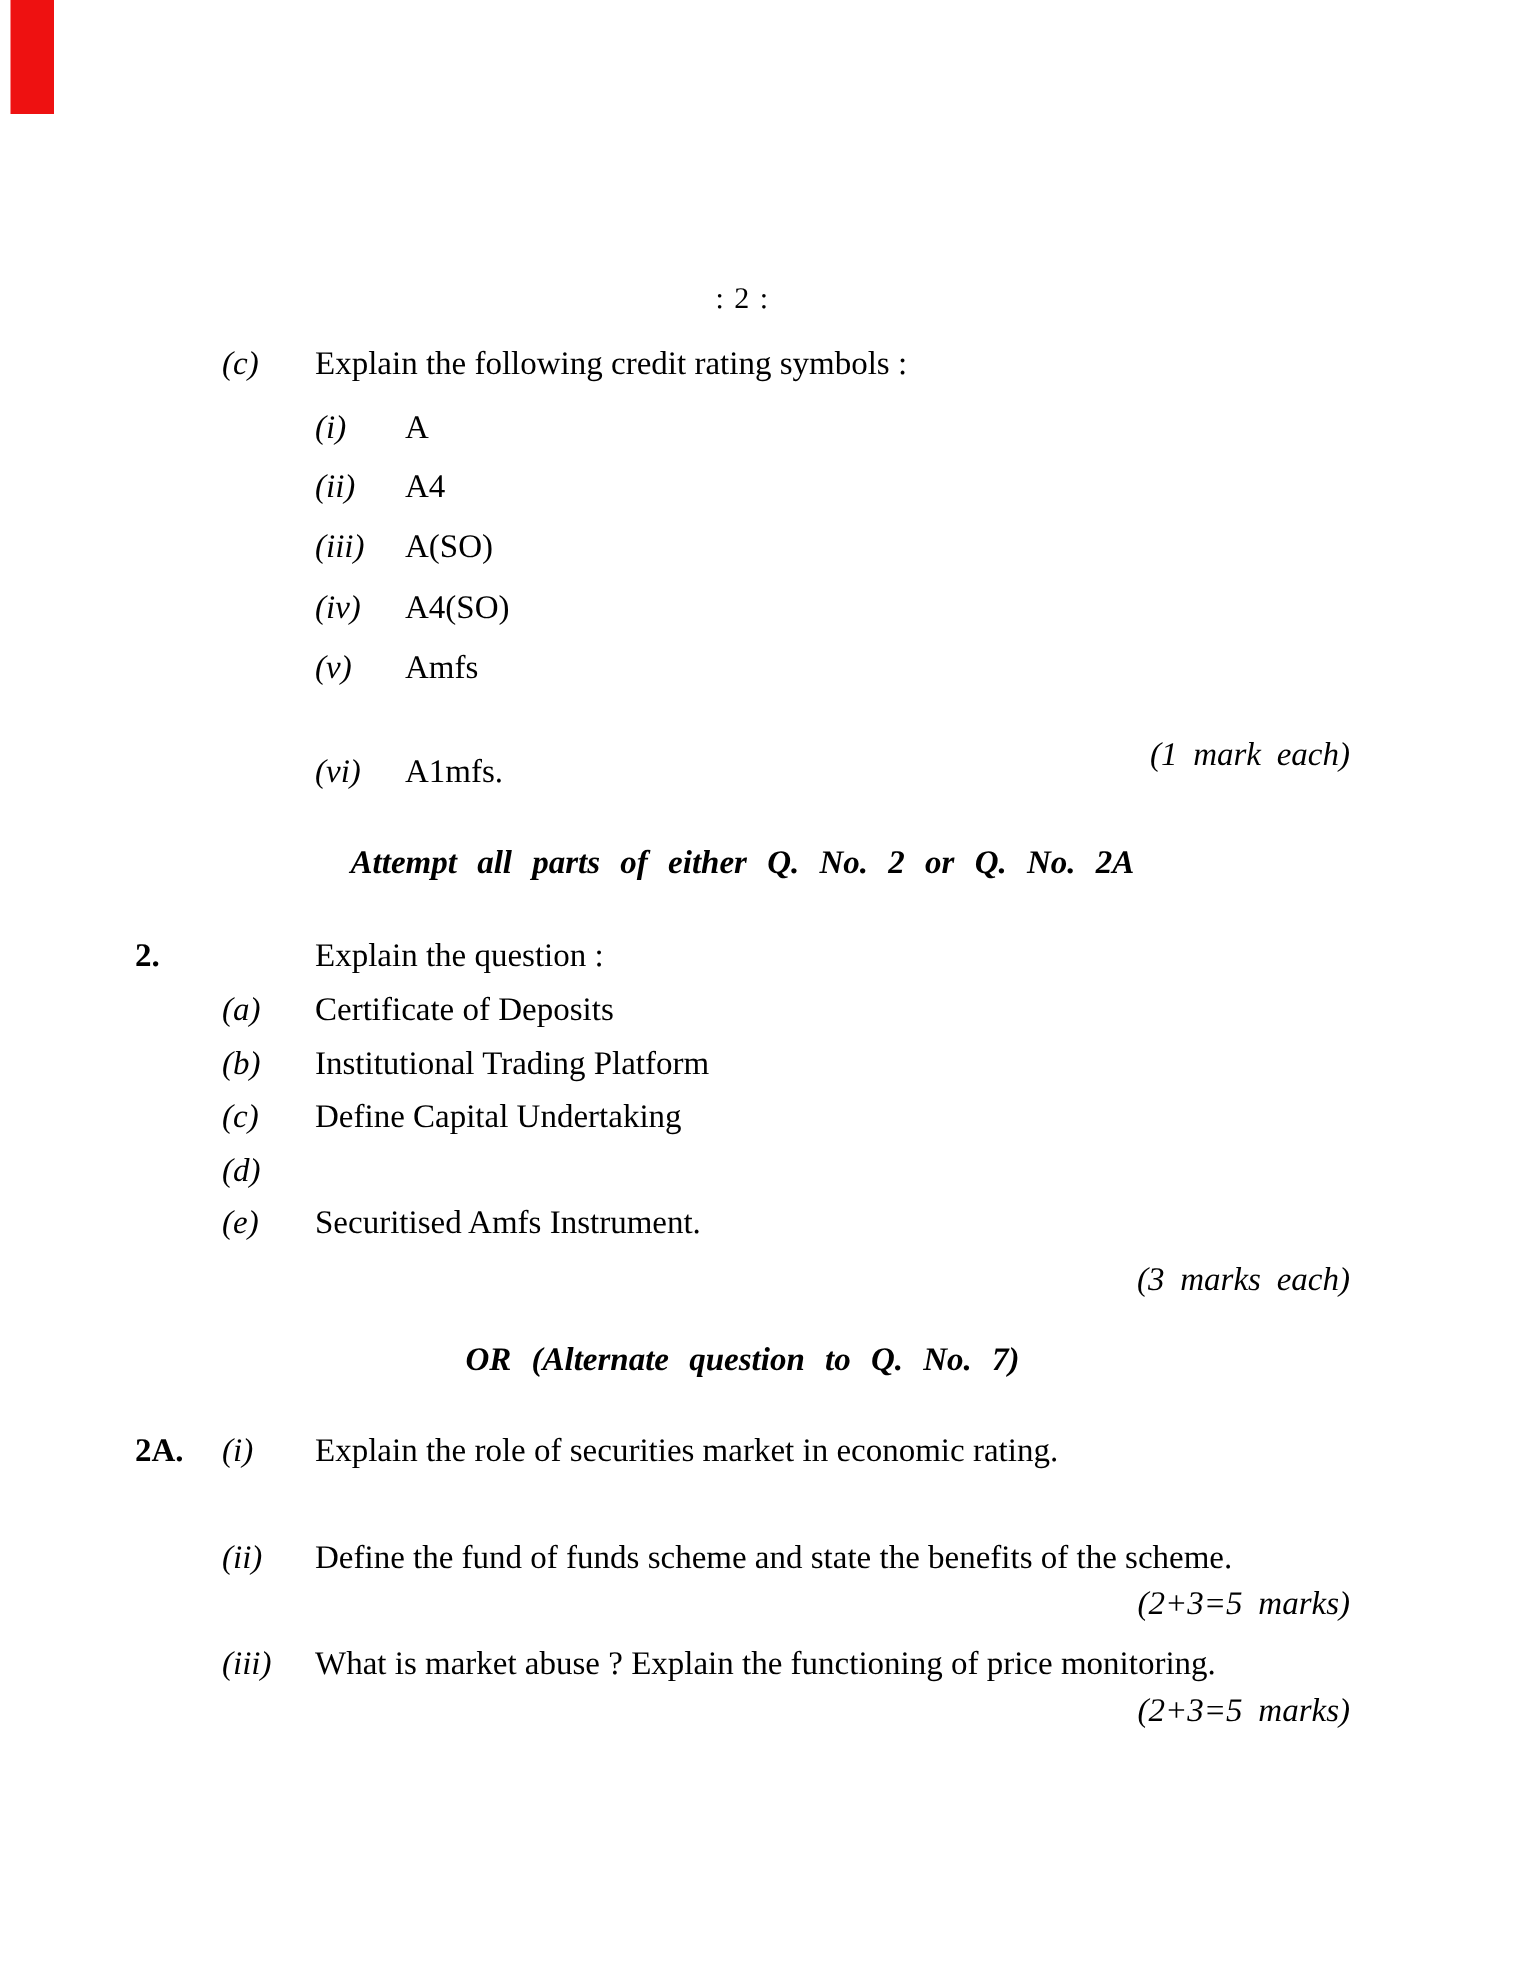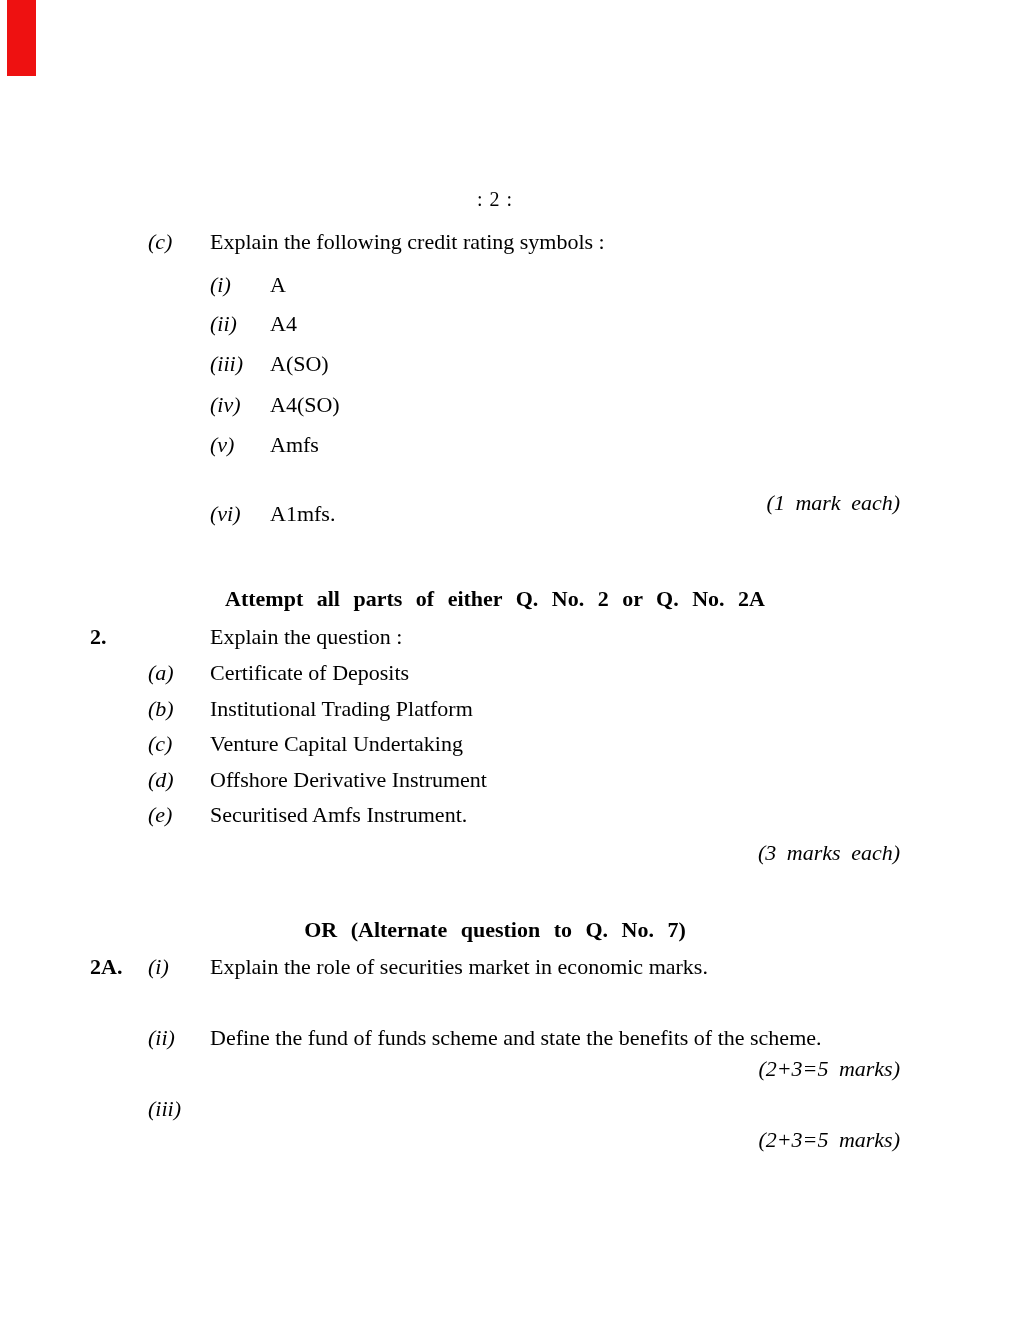--- a/index.html
+++ b/index.html
@@ -41,22 +41,22 @@
     position: absolute;
     left: 0;
     width: 990px;
     text-align: center;
     line-height: 26px;
     white-space: nowrap;
   }
   .page-num { font-size: 20px; letter-spacing: 1px; }
   .heading {
     font-weight: bold;
+    font-style: italic;
     word-spacing: 8px;
-    margin-top: 24px;
   }
 </style>
 </head>
 <body>
 
 <div class="page">
 
   <div class="red-mark"></div>
 
   <div class="center-line page-num" style="top:186px">: 2 :</div>
@@ -105,51 +105,51 @@
   <div class="line" style="top:660px">
     <span class="c1 it">(a)</span>
     <span class="c2">Certificate of Deposits</span>
   </div>
   <div class="line" style="top:696px">
     <span class="c1 it">(b)</span>
     <span class="c2">Institutional Trading Platform</span>
   </div>
   <div class="line" style="top:731px">
     <span class="c1 it">(c)</span>
-    <span class="c2">Venture Capital Undertaking</span>
+    <span class="c2">Define Capital Undertaking</span>
   </div>
   <div class="line" style="top:767px">
     <span class="c1 it">(d)</span>
-    <span class="c2">Offshore Derivative Instrument</span>
   </div>
   <div class="line" style="top:802px">
     <span class="c1 it">(e)</span>
     <span class="c2">Securitised Amfs Instrument.</span>
   </div>
 
   <div class="line" style="top:840px">
     <span class="marks">(3 marks each)</span>
   </div>
 
   <div class="center-line heading" style="top:893px">OR (Alternate question to Q. No. 7)</div>
 
   <div class="line" style="top:954px">
     <span class="qnum">2A.</span>
     <span class="c1 it">(i)</span>
-    <span class="c2">Explain the role of securities market in economic marks.</span>
+    <span class="c2">Explain the role of securities market in economic rating.</span>
   </div>
 
   <div class="line" style="top:1025px">
     <span class="c1 it">(ii)</span>
     <span class="c2">Define the fund of funds scheme and state the benefits of the scheme.</span>
   </div>
   <div class="line" style="top:1056px">
     <span class="marks">(2+3=5 marks)</span>
   </div>
 
   <div class="line" style="top:1096px">
     <span class="c1 it">(iii)</span>
+    <span class="c2">What is market abuse ? Explain the functioning of price monitoring.</span>
   </div>
   <div class="line" style="top:1127px">
     <span class="marks">(2+3=5 marks)</span>
   </div>
 
 </div>
 
 </body></html>

